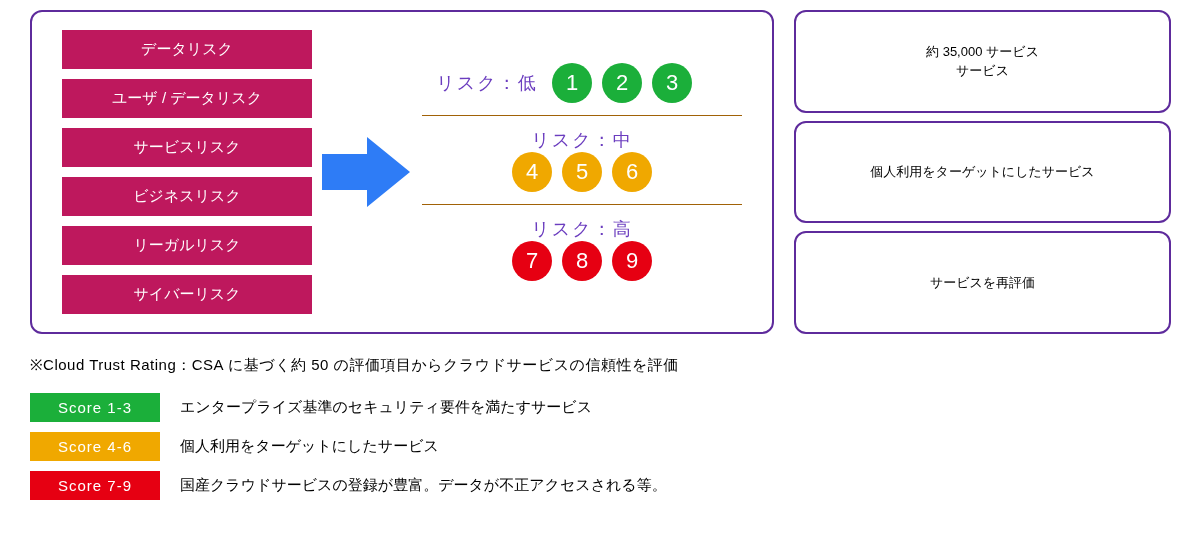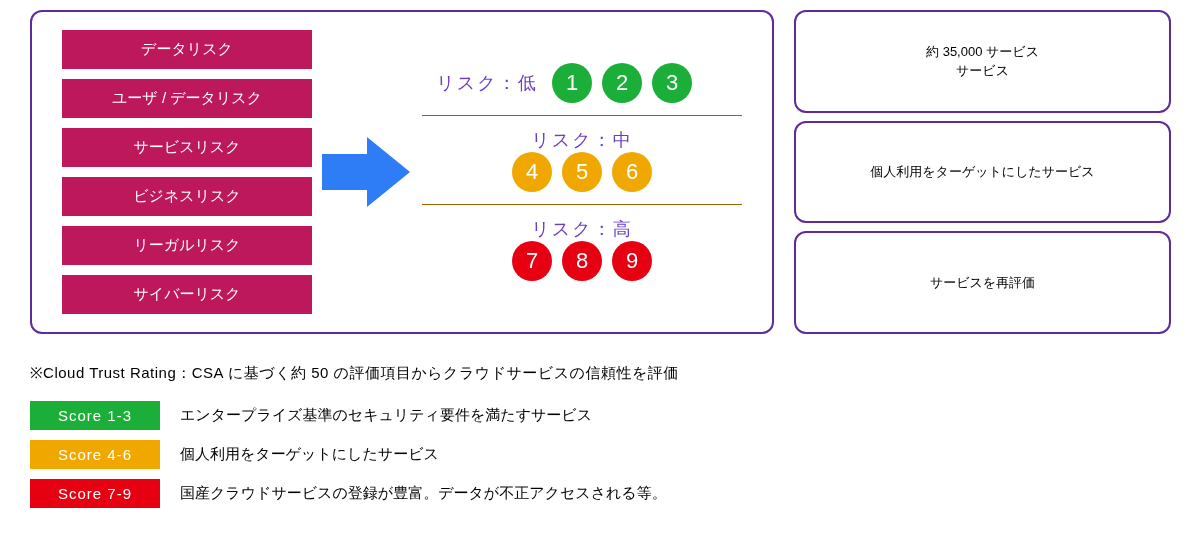--- a/index.html
+++ b/index.html
@@ -93,21 +93,21 @@
       padding: 12px 10px;
       text-align: center;
       line-height: 1.5;
       flex: 1;
       display: flex;
       flex-direction: column;
       justify-content: center;
       font-size: 13px;
     }
     .footnote {
-      margin-top: 28px;
+      margin-top: 20px;
       font-size: 15px;
       letter-spacing: 0.5px;
     }
     .legend {
       margin-top: 18px;
       display: flex;
       flex-direction: column;
       gap: 10px;
     }
     .legend-row {

